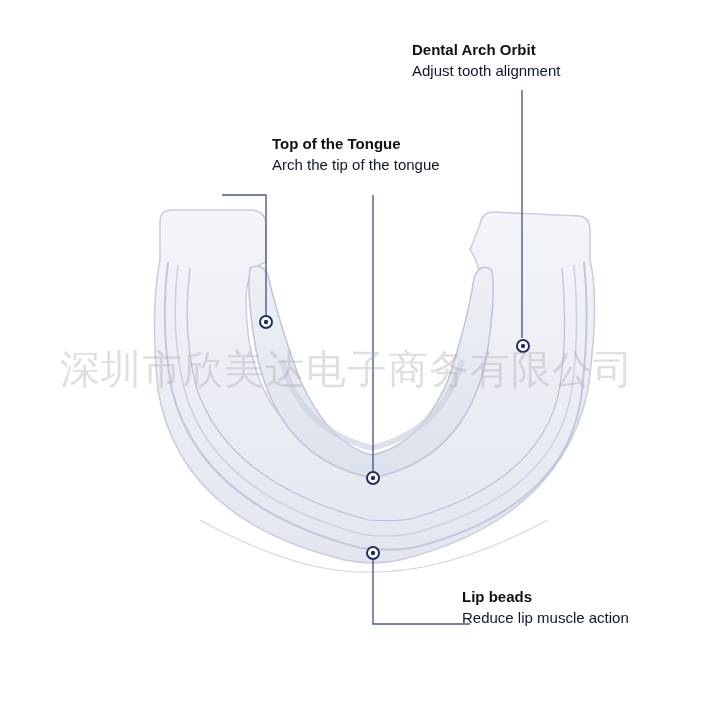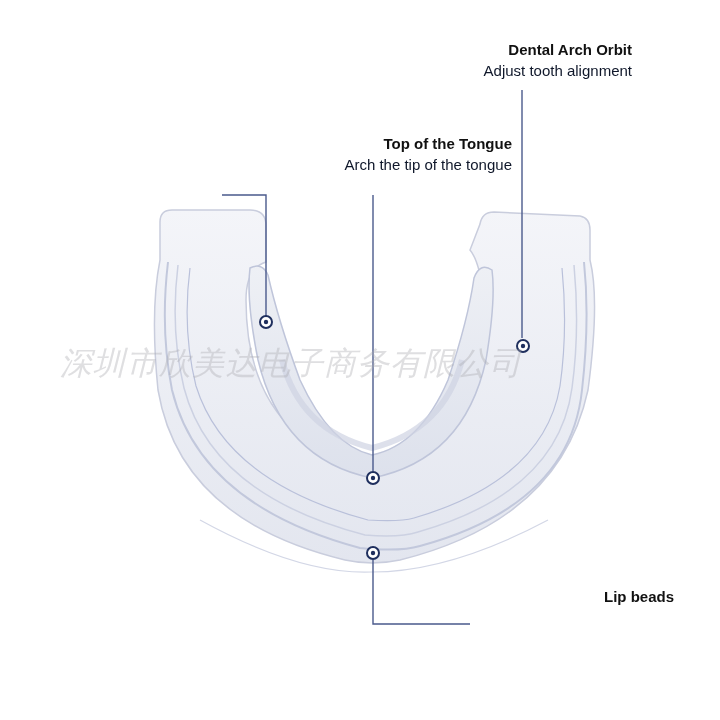--- a/index.html
+++ b/index.html
@@ -1,25 +1,25 @@
 <!DOCTYPE html>
 <html><head>
 <meta charset="utf-8">
 <style>
   html, body { margin: 0; padding: 0; background: #ffffff; }
   body { width: 720px; height: 720px; position: relative; overflow: hidden;
          font-family: "Liberation Sans", "DejaVu Sans", sans-serif; color: #111; }
   .stage { position: absolute; left: 0; top: 0; width: 720px; height: 720px; }
   svg.art { position: absolute; left: 0; top: 0; }
-  .label { position: absolute; text-align: right; line-height: 21px; }
+  .label { position: absolute; text-align: left; line-height: 21px; }
   .label .title { font-weight: bold; font-size: 15px; color: #111; display: block; }
   .label .desc { font-size: 15px; color: #0f172a; display: block; }
   .watermark { position: absolute; left: 60px; top: 342px; width: 610px;
-               font-family: "DejaVu Sans", sans-serif; font-size: 32px; letter-spacing: 1px;
-               color: rgba(170,170,175,0.38); white-space: nowrap; pointer-events: none; font-style: italic; }
+               font-family: "DejaVu Sans", sans-serif; font-size: 40px; letter-spacing: 1px;
+               color: rgba(170,170,175,0.38); white-space: nowrap; pointer-events: none; }
 </style>
 </head>
 <body>
 
 <div class="stage">
 
   <svg class="art" width="720" height="720" viewBox="0 0 720 720">
     <defs>
       <linearGradient id="trayG" x1="0" y1="0" x2="0" y2="1">
         <stop offset="0" stop-color="#f4f5f9"></stop>
@@ -84,15 +84,16 @@
   </div>
 
   <div class="label" style="left:272px; top:133px; width:240px;">
     <span class="title">Top of the Tongue</span>
     <span class="desc">Arch the tip of the tongue</span>
   </div>
 
 
   <div class="label" style="left:462px; top:586px; width:212px;">
     <span class="title">Lip beads</span>
+    <span class="desc">Reduce lip muscle action</span>
   </div>
 
 </div>
 
 </body></html>

